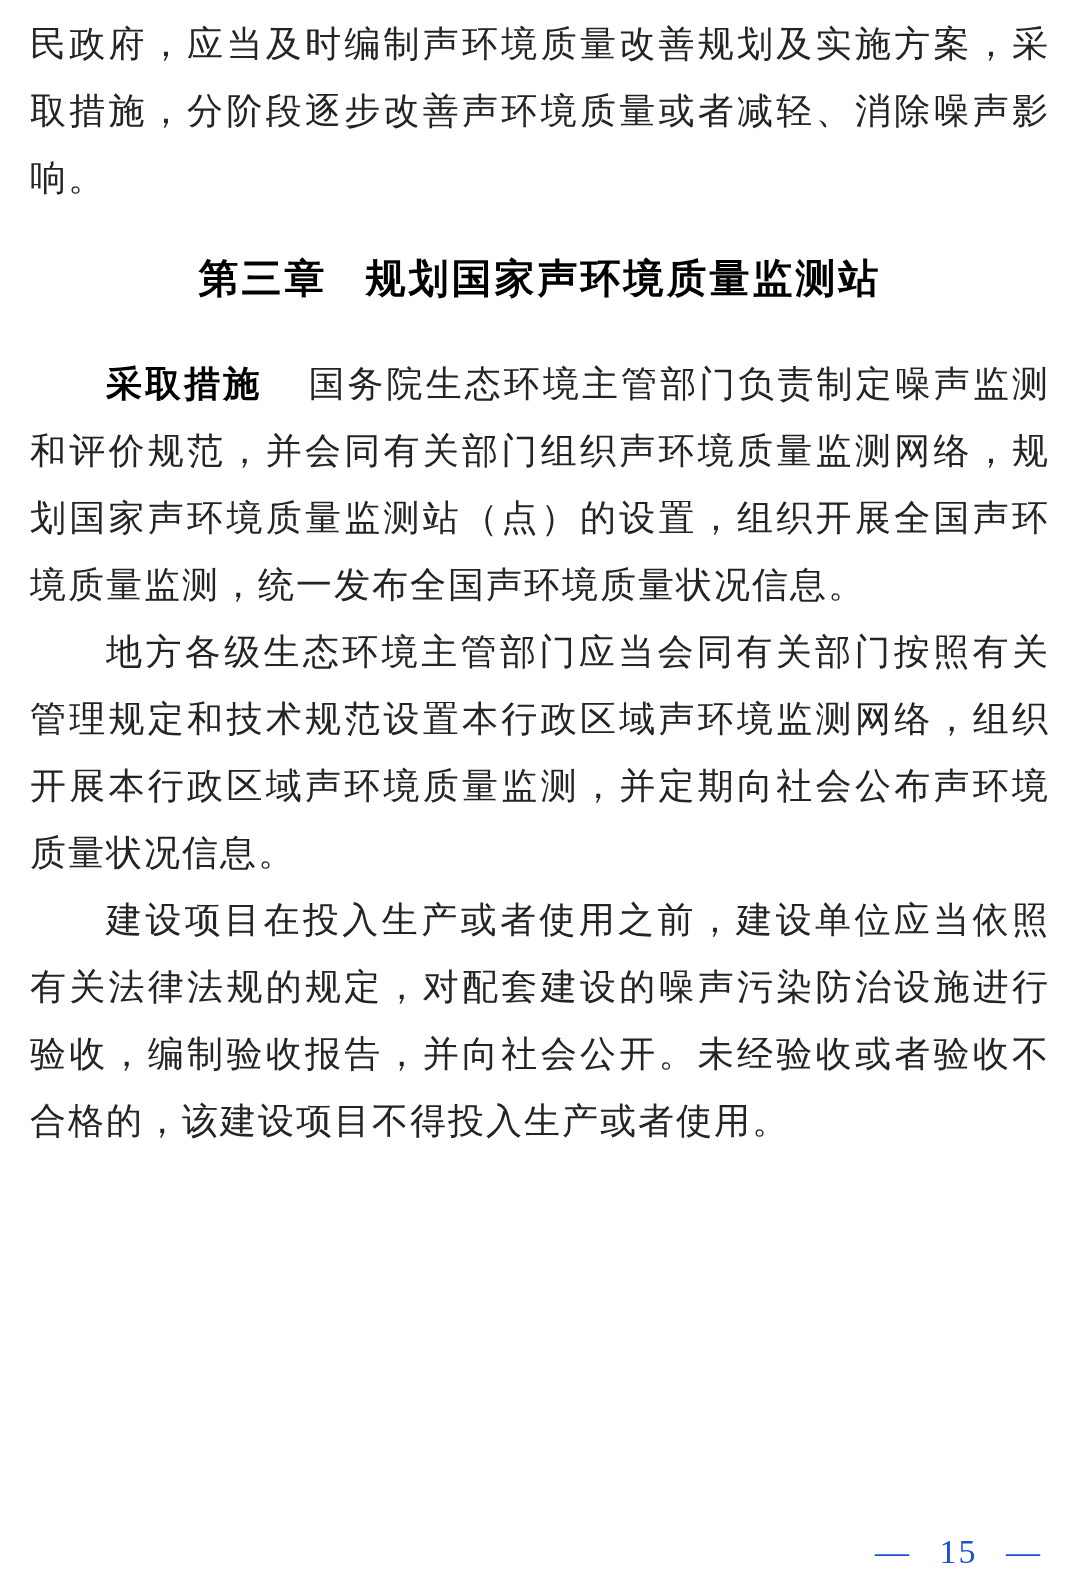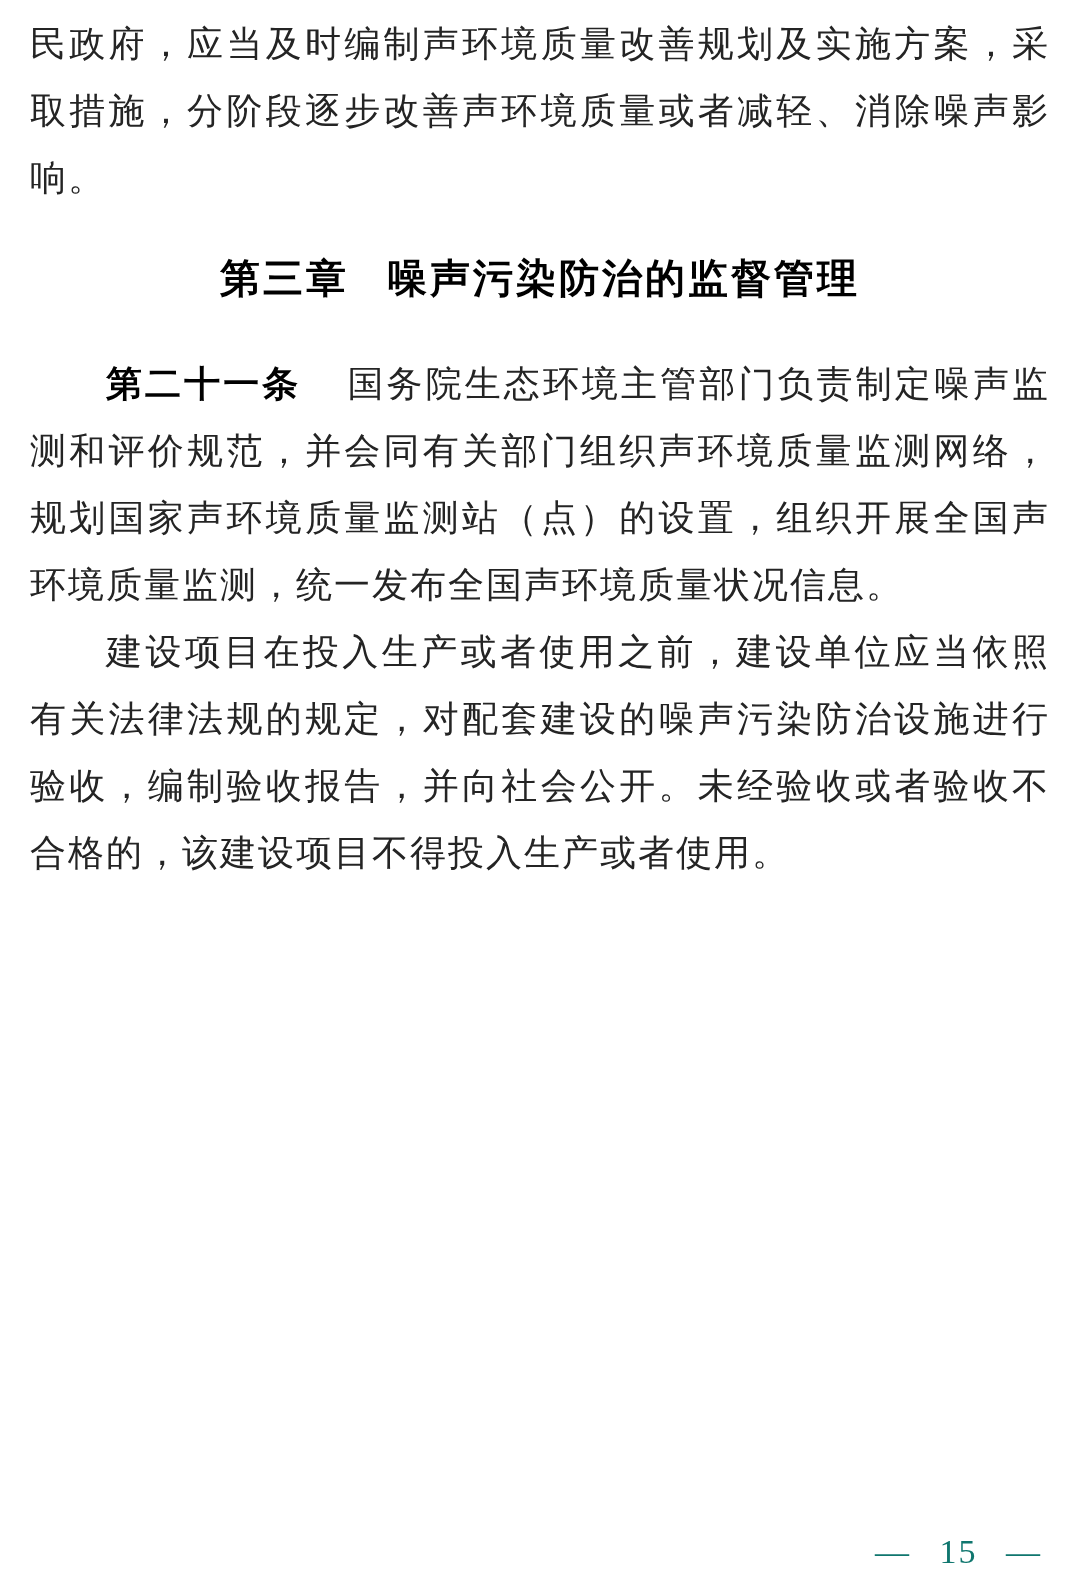--- a/index.html
+++ b/index.html
@@ -50,43 +50,44 @@
     font-weight: bold;
     color: #000000;
     margin-right: 46px;
   }
   .page-footer {
     position: absolute;
     right: 38px;
     bottom: 24px;
     font-size: 34px;
     line-height: 40px;
-    color: #0f766e;
+    color: #1d4ed8;
     letter-spacing: 2px;
     word-spacing: 18px;
     font-family: "Liberation Serif", "DejaVu Serif", serif;
   }
 </style>
 </head>
 <body>
 
 <div class="page">
   <div class="content">
 
     <p class="para">民政府，应当及时编制声环境质量改善规划及实施方案，采取措施，分阶段逐步改善声环境质量或者减轻、消除噪声影响。</p>
 
 
     <h2 class="chapter-heading">
-      <span class="chapter-label">第三章</span><span>噪声污染防治的监督管理</span>
+      <span class="chapter-label">第三章</span><span>规划国家声环境质量监测站</span>
     </h2>
 
     <p class="para indent">
-      <span class="article-label">第二十一条</span><span>国务院生态环境主管部门负责制定噪声监测和评价规范，并会同有关部门组织声环境质量监测网络，规划国家声环境质量监测站（点）的设置，组织开展全国声环境质量监测，统一发布全国声环境质量状况信息。</span>
+      <span class="article-label">采取措施</span><span>国务院生态环境主管部门负责制定噪声监测和评价规范，并会同有关部门组织声环境质量监测网络，规划国家声环境质量监测站（点）的设置，组织开展全国声环境质量监测，统一发布全国声环境质量状况信息。</span>
     </p>
 
+    <p class="para indent">地方各级生态环境主管部门应当会同有关部门按照有关管理规定和技术规范设置本行政区域声环境监测网络，组织开展本行政区域声环境质量监测，并定期向社会公布声环境质量状况信息。</p>
 
 
 
     <p class="para indent">建设项目在投入生产或者使用之前，建设单位应当依照有关法律法规的规定，对配套建设的噪声污染防治设施进行验收，编制验收报告，并向社会公开。未经验收或者验收不合格的，该建设项目不得投入生产或者使用。</p>
 
   </div>
 
   <div class="page-footer">— 15 —</div>
 </div>
 

